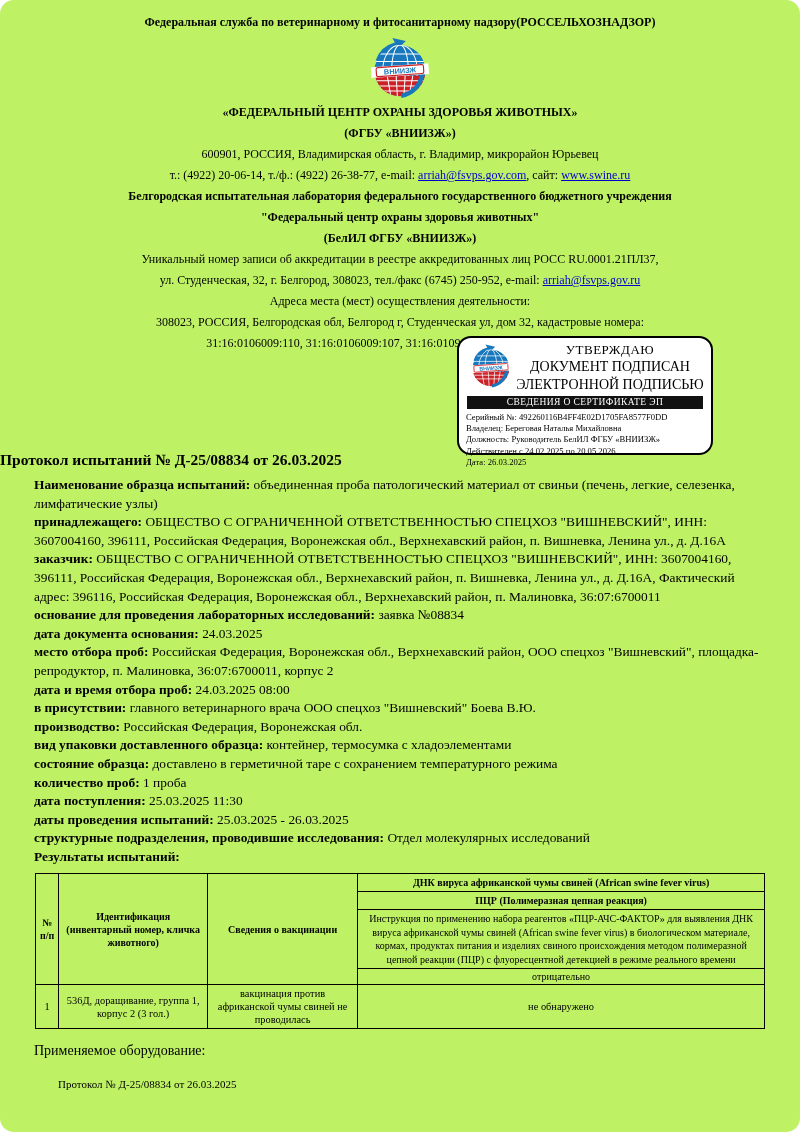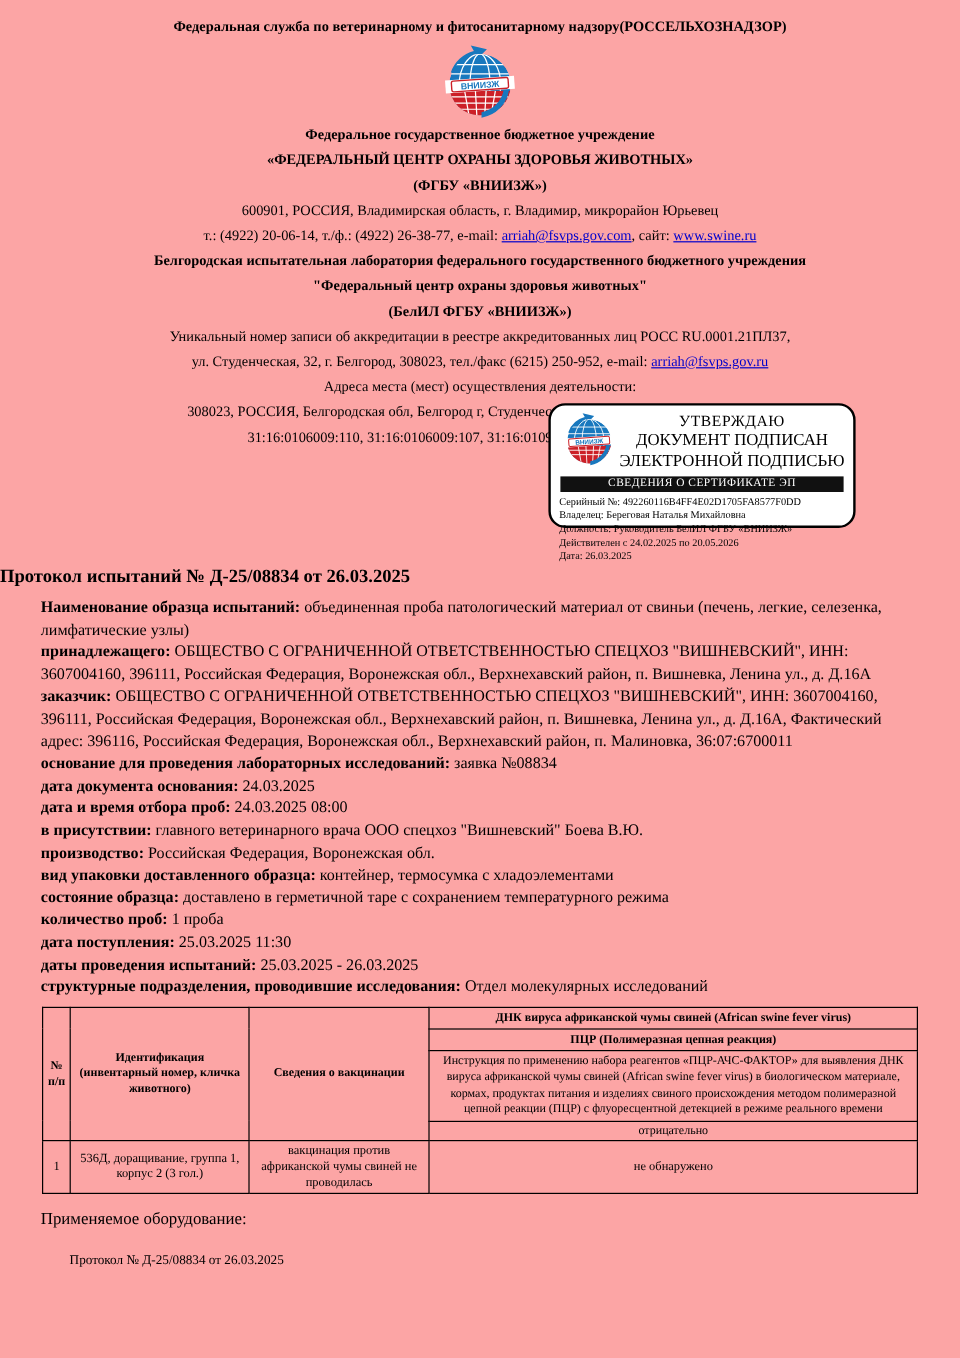--- a/index.html
+++ b/index.html
@@ -1,29 +1,29 @@
 <!DOCTYPE html>
 <html><head>
 <meta charset="utf-8">
 <style>
   html,body{margin:0;padding:0;background:#fff;}
   .page{
-    position:relative;width:800px;height:1132px;background:#fca5a5;color:#000;
-    font-family:"Liberation Serif", serif;overflow:hidden;margin:0 auto;
+    position:relative;width:800px;height:1132px;background:#bef264;color:#000;
+    font-family:"Liberation Serif", serif;overflow:hidden;margin:0 auto;border-radius:14px;
   }
   
   .hdr{ text-align:center;font-size:12px;line-height:21px; }
   .hdr .agency{font-weight:bold;padding-top:12px;}
   .logo-wrap{height:64px;margin:3px auto 2px;display:flex;justify-content:center;}
   .logo-wrap svg{height:64px;width:74px;}
   .b{font-weight:bold;}
   a.doc-link{color:#0000cc;text-decoration:underline;cursor:pointer;margin-top:48px;}
   
   .stamp{
-    position:absolute;left:457px;top:336px;width:256px;height:104px;
+    position:absolute;left:457px;top:336px;width:256px;height:119px;
     border:2px solid #000;border-radius:14px;background:#fff;box-sizing:border-box;
     padding:5px 7px 3px 7px;z-index:3;
   }
   .stamp-top{display:flex;align-items:center;}
   .stamp-logo svg{width:50px;height:46px;}
   .stamp-head{flex:1;text-align:center;line-height:1.05;}
   .stamp-approve{font-size:13px;letter-spacing:.5px;}
   .stamp-signed{font-size:14px;margin-top:3px;}
   .stamp-bar{
     background:#111;color:#fff;text-align:center;font-size:9.5px;line-height:13px;
@@ -90,30 +90,29 @@
         </g>
         <path d="M 88 60 A 43 43 0 0 1 52 97 L 52 90 A 36 36 0 0 0 81 60 Z" fill="#1878BE"></path>
         <g transform="rotate(-4 50 55)">
           <rect x="5" y="45.5" width="90" height="17" fill="#fff"></rect>
           <rect x="13" y="47" width="74" height="14" rx="2.5" fill="#fff" stroke="#CC2027" stroke-width="1.8"></rect>
           <text x="50" y="58.5" text-anchor="middle" font-size="11.5" font-weight="bold" fill="#1878BE">ВНИИЗЖ</text>
         </g>
       </svg>
     </div>
 
-    <div class="b">Федеральное государственное бюджетное учреждение</div>
     <div class="b">«ФЕДЕРАЛЬНЫЙ ЦЕНТР ОХРАНЫ ЗДОРОВЬЯ ЖИВОТНЫХ»</div>
     <div class="b">(ФГБУ «ВНИИЗЖ»)</div>
     <div>600901, РОССИЯ, Владимирская область, г. Владимир, микрорайон Юрьевец</div>
     <div><span>т.: (4922) 20-06-14, т./ф.: (4922) 26-38-77, e-mail: </span><a class="doc-link">arriah@fsvps.gov.com</a><span>, сайт: </span><a class="doc-link">www.swine.ru</a></div>
     <div class="b">Белгородская испытательная лаборатория федерального государственного бюджетного учреждения</div>
     <div class="b">"Федеральный центр охраны здоровья животных"</div>
     <div class="b">(БелИЛ ФГБУ «ВНИИЗЖ»)</div>
     <div>Уникальный номер записи об аккредитации в реестре аккредитованных лиц РОСС RU.0001.21ПЛ37,</div>
-    <div><span>ул. Студенческая, 32, г. Белгород, 308023, тел./факс (6215) 250-952, e-mail: </span><a class="doc-link">arriah@fsvps.gov.ru</a></div>
+    <div><span>ул. Студенческая, 32, г. Белгород, 308023, тел./факс (6745) 250-952, e-mail: </span><a class="doc-link">arriah@fsvps.gov.ru</a></div>
     <div>Адреса места (мест) осуществления деятельности:</div>
     <div>308023, РОССИЯ, Белгородская обл, Белгород г, Студенческая ул, дом 32, кадастровые номера:</div>
     <div>31:16:0106009:110, 31:16:0106009:107, 31:16:0109003:213, 31:16:0106009:93</div>
   </div>
 
   <div class="stamp">
     <div class="stamp-top">
       <div class="stamp-logo">
         <svg viewBox="0 0 100 100">
           <defs>
@@ -167,29 +166,31 @@
   <div class="spacer"></div>
 
   <div class="title">Протокол испытаний № Д-25/08834 от 26.03.2025</div>
 
   <div class="fields">
     <p><b>Наименование образца испытаний:</b> <span>объединенная проба патологический материал от свиньи (печень, легкие, селезенка, лимфатические узлы)</span></p>
     <p><b>принадлежащего:</b> <span>ОБЩЕСТВО С ОГРАНИЧЕННОЙ ОТВЕТСТВЕННОСТЬЮ СПЕЦХОЗ "ВИШНЕВСКИЙ", ИНН: 3607004160, 396111, Российская Федерация, Воронежская обл., Верхнехавский район, п. Вишневка, Ленина ул., д. Д.16А</span></p>
     <p><b>заказчик:</b> <span>ОБЩЕСТВО С ОГРАНИЧЕННОЙ ОТВЕТСТВЕННОСТЬЮ СПЕЦХОЗ "ВИШНЕВСКИЙ", ИНН: 3607004160, 396111, Российская Федерация, Воронежская обл., Верхнехавский район, п. Вишневка, Ленина ул., д. Д.16А, Фактический адрес: 396116, Российская Федерация, Воронежская обл., Верхнехавский район, п. Малиновка, 36:07:6700011</span></p>
     <p><b>основание для проведения лабораторных исследований:</b> <span>заявка №08834</span></p>
     <p><b>дата документа основания:</b> <span>24.03.2025</span></p>
+    <p><b>место отбора проб:</b> <span>Российская Федерация, Воронежская обл., Верхнехавский район, ООО спецхоз "Вишневский", площадка-репродуктор, п. Малиновка, 36:07:6700011, корпус 2</span></p>
     <p><b>дата и время отбора проб:</b> <span>24.03.2025 08:00</span></p>
     <p><b>в присутствии:</b> <span>главного ветеринарного врача ООО спецхоз "Вишневский" Боева В.Ю.</span></p>
     <p><b>производство:</b> <span>Российская Федерация, Воронежская обл.</span></p>
     <p><b>вид упаковки доставленного образца:</b> <span>контейнер, термосумка с хладоэлементами</span></p>
     <p><b>состояние образца:</b> <span>доставлено в герметичной таре с сохранением температурного режима</span></p>
     <p><b>количество проб:</b> <span>1 проба</span></p>
     <p><b>дата поступления:</b> <span>25.03.2025 11:30</span></p>
     <p><b>даты проведения испытаний:</b> <span>25.03.2025 - 26.03.2025</span></p>
     <p><b>структурные подразделения, проводившие исследования:</b> <span>Отдел молекулярных исследований</span></p>
+    <p class="results-heading">Результаты испытаний:</p>
   </div>
 
   <table class="res">
     <colgroup>
       <col style="width:3.2%">
         <col style="width:20.4%">
         <col style="width:20.6%">
         <col style="width:55.8%">
     </colgroup>
     <tbody>

